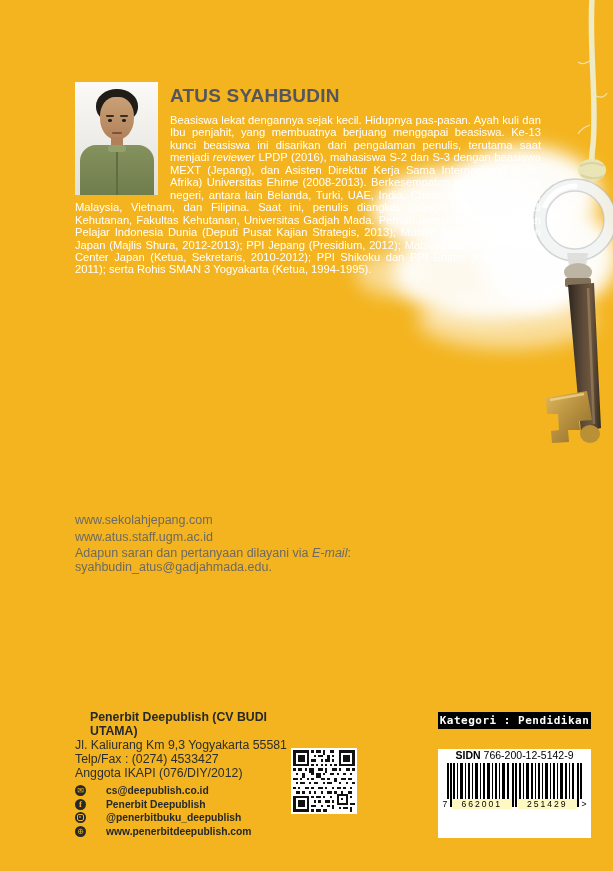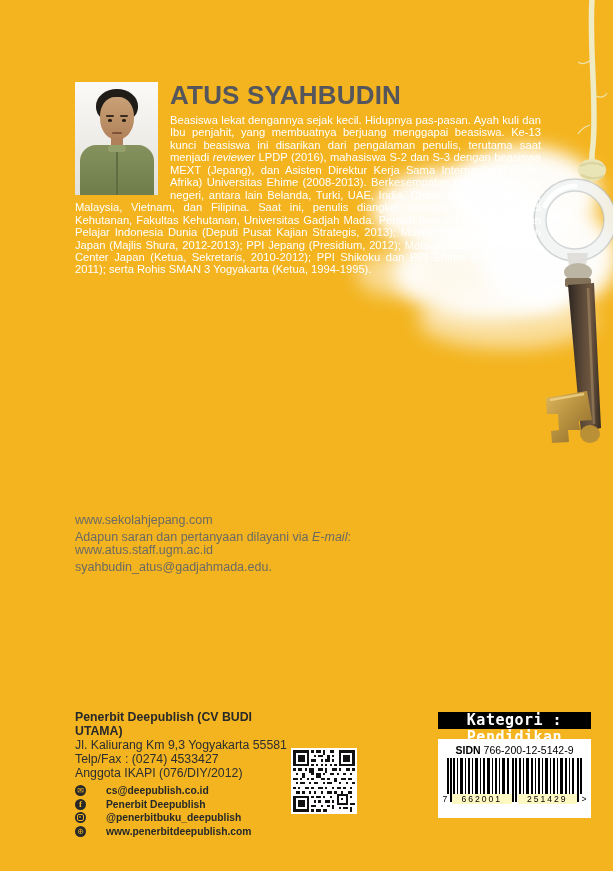--- a/index.html
+++ b/index.html
@@ -29,46 +29,46 @@
   .face{position:absolute;left:25px;top:15px;width:34px;height:43px;background:linear-gradient(#c9a176,#b1815a);border-radius:44% 44% 50% 50%;}
   .brow{position:absolute;width:8px;height:2px;background:#3a2c20;top:33px;border-radius:2px;}
   .brow.l{left:31px}.brow.r{left:45px}
   .eye{position:absolute;width:4px;height:2.5px;background:#241c14;top:37px;border-radius:50%;}
   .eye.l{left:33px}.eye.r{left:47px}
   .mouth{position:absolute;left:37px;top:50px;width:10px;height:2px;background:#7e5138;border-radius:2px;}
   .pneck{position:absolute;left:36px;top:55px;width:12px;height:11px;background:#b0805a;}
   .shirt{position:absolute;left:5px;top:63px;width:74px;height:50px;background:linear-gradient(#85925e,#6f7d4c);border-radius:16px 16px 0 0;}
   .collar{position:absolute;left:33px;top:63px;width:18px;height:7px;background:#93a06b;border-radius:3px;}
   .placket{position:absolute;left:41px;top:70px;width:2px;height:43px;background:#5f6d41;}
-  .author-name{margin:0 0 5px 16px;font-size:26px;line-height:27px;font-weight:bold;color:#54565C;letter-spacing:.2px;}
+  .author-name{margin:0 0 5px 16px;font-size:19px;line-height:27px;font-weight:bold;color:#54565C;letter-spacing:.2px;}
   .bio{margin:0;font-size:11.2px;line-height:12.45px;color:#ffffff;text-align:justify;}
   .bio i{font-style:italic;}
   
   .more-info{position:absolute;left:75px;top:514px;width:430px;color:#6C6A63;font-size:12.5px;}
   .mi-row{line-height:12.5px;margin-bottom:4px;}
   .mi-tight{margin-bottom:1px;}
   .more-info i{font-style:italic;}
   
   .publisher{position:absolute;left:75px;top:710px;width:215px;color:#26282A;}
-  .pub-name{font-weight:bold;font-size:12.3px;line-height:14px;}
+  .pub-name{font-weight:bold;font-size:12.3px;line-height:14px;margin-left:15px;}
   .pub-line{font-size:12.3px;line-height:14px;color:#2C2E30;}
   .contacts{margin-top:4px;}
   .contact-row{display:flex;align-items:center;height:13px;margin-bottom:0.5px;}
   .ci{width:11px;height:11px;border-radius:50%;background:#26282A;color:#F3B41F;display:flex;align-items:center;justify-content:center;font-size:8px;line-height:11px;flex:0 0 11px;}
   .ci.fb{font-family:"Liberation Serif",serif;font-weight:bold;font-size:9px;}
   .insta-inner{width:5px;height:5px;border:1px solid #F3B41F;border-radius:2px;position:relative;}
   .insta-inner::after{content:"";position:absolute;left:1px;top:1px;width:2.4px;height:2.4px;border:1px solid #F3B41F;border-radius:50%;box-sizing:border-box;}
   .contact-label{margin-left:20px;font-size:10.3px;font-weight:bold;color:#26282A;}
   
   .qr{position:absolute;left:291px;top:748px;width:66px;height:66px;background:#fff;}
   
   .barcode-wrap{position:absolute;left:438px;top:712px;width:153px;}
   .category-bar{background:#000;color:#fff;height:17px;line-height:17px;text-align:center;
-    font-family:"DejaVu Sans Mono",monospace;font-size:15px;letter-spacing:.5px;font-weight:bold;}
-  .barcode-box{background:#fff;margin-top:10px;height:79px;padding-top:5px;box-sizing:border-box;text-align:center;}
+    font-family:"DejaVu Sans Mono",monospace;font-size:11px;letter-spacing:.5px;font-weight:bold;}
+  .barcode-box{background:#fff;margin-top:20px;height:89px;box-sizing:border-box;text-align:center;}
   .isbn-line{font-size:10.5px;color:#000;white-space:nowrap;}
   .isbn-line b{margin-right:3px;}
   .bars{margin-top:2px;}
   .digits-row{display:flex;align-items:center;padding:0 3px;font-size:8.6px;color:#000;margin-top:-12px;position:relative;}
   .digits-row .g{flex:1;text-align:center;letter-spacing:2px;background:#fef9c3;margin:0 3px;}
   .digits-row .e{width:8px;background:#fff;}
 </style>
 </head>
 <body>
 
@@ -133,22 +133,22 @@
       <div class="shirt"></div>
       <div class="collar"></div>
       <div class="placket"></div>
     </div>
     <h1 class="author-name">ATUS SYAHBUDIN</h1>
     <p class="bio"><span>Beasiswa lekat dengannya sejak kecil. Hidupnya pas-pasan. Ayah kuli dan Ibu penjahit, yang membuatnya berjuang menggapai beasiswa. Ke-13 kunci beasiswa ini disarikan dari pengalaman penulis, terutama saat menjadi </span><i>reviewer</i><span> LPDP (2016), mahasiswa S-2 dan S-3 dengan beasiswa MEXT (Jepang), dan Asisten Direktur Kerja Sama Internasional (Asia-Afrika) Universitas Ehime (2008-2013). Berkesempatan mengunjungi luar negeri, antara lain Belanda, Turki, UAE, India, China, Korsel, Singapura, Malaysia, Vietnam, dan Filipina. Saat ini, penulis diangkat sebagai Sekretaris Prodi Kehutanan, Fakultas Kehutanan, Universitas Gadjah Mada. Pernah memimpin Perhimpunan Pelajar Indonesia Dunia (Deputi Pusat Kajian Strategis, 2013); Muslim Student Association Japan (Majlis Shura, 2012-2013); PPI Jepang (Presidium, 2012); Matsuyama Islamic Culture Center Japan (Ketua, Sekretaris, 2010-2012); PPI Shikoku dan PPI Ehime (Ketua, 2009-2011); serta Rohis SMAN 3 Yogyakarta (Ketua, 1994-1995).</span></p>
   </div>
 
   <div class="more-info">
     <div class="mi-row">www.sekolahjepang.com</div>
+    <div class="mi-row">www.atus.staff.ugm.ac.id</div>
     <div class="mi-row mi-tight"><span>Adapun saran dan pertanyaan dilayani via </span><i>E-mail</i><span>:</span></div>
-    <div class="mi-row">www.atus.staff.ugm.ac.id</div>
     <div class="mi-row">syahbudin_atus@gadjahmada.edu.</div>
   </div>
 
   <div class="publisher">
     <div class="pub-name">Penerbit Deepublish (CV BUDI UTAMA)</div>
     <div class="pub-line">Jl. Kaliurang Km 9,3 Yogyakarta 55581</div>
     <div class="pub-line">Telp/Fax : (0274) 4533427</div>
     <div class="pub-line">Anggota IKAPI (076/DIY/2012)</div>
     <div class="contacts">
       <div class="contact-row">

